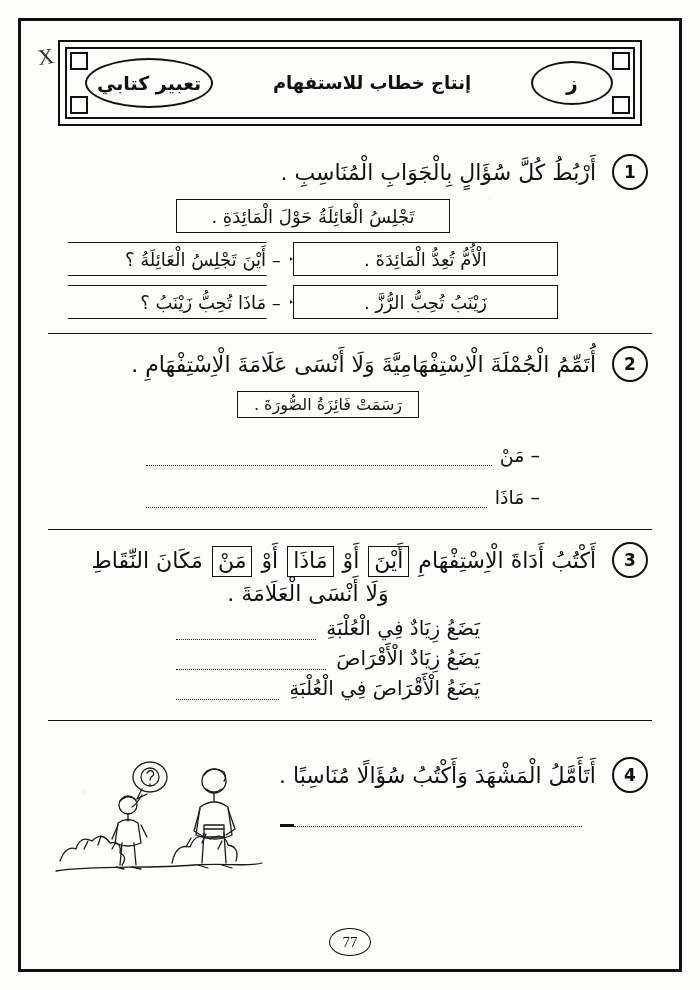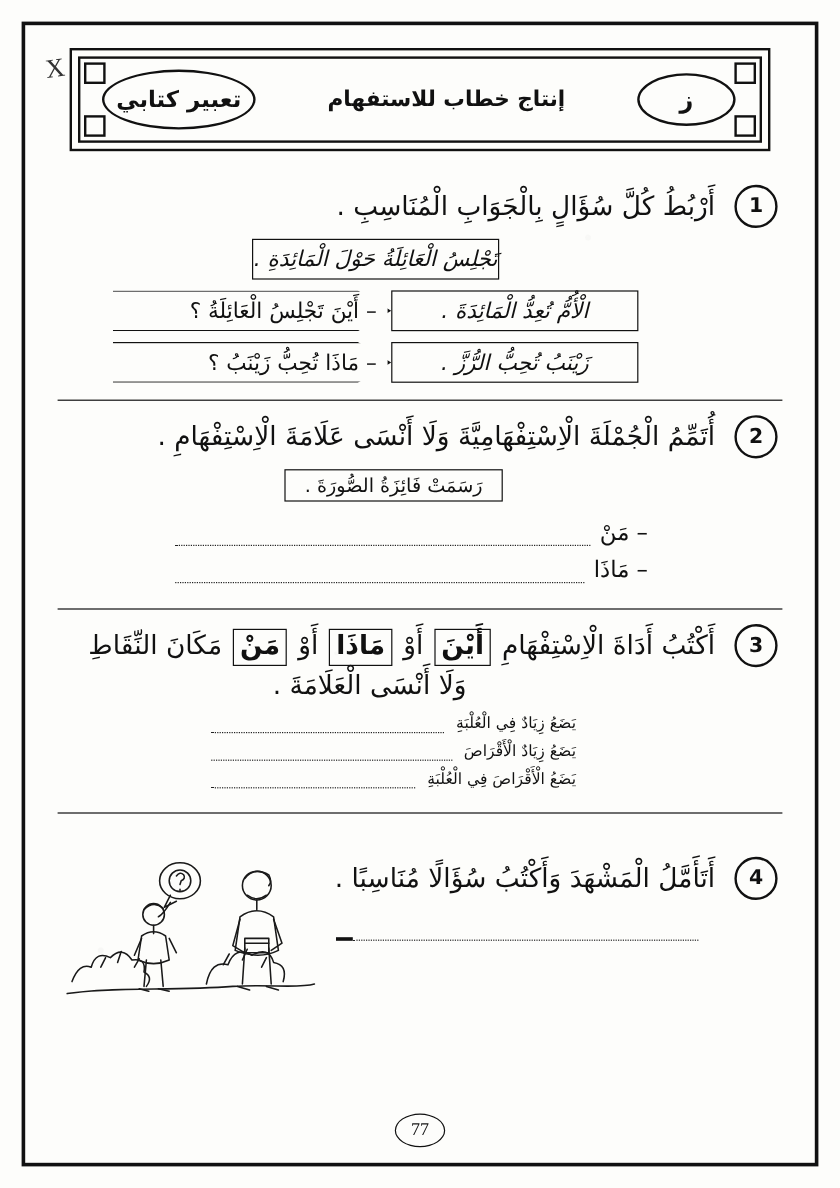--- a/index.html
+++ b/index.html
@@ -141,21 +141,20 @@
     line-height: 1.5;
     text-align: right;
     padding-right: 4px;
   }
   .ex-instr .boxed-word {
     display: inline-block;
     border: 1.5px solid #111;
     padding: 0 5px;
     margin: 0 2px;
     line-height: 1.3;
-    font-weight: bold;
   }
 
   hr.sep {
     border: none;
     border-top: 1.5px solid #111;
     margin: 8px 8px;
   }
 
   
   .match-wrap {
@@ -196,65 +195,64 @@
     right: 0; top: 0; bottom: 0;
     width: 1.8px;
     background: #111;
   }
   .q-text {
     position: relative;
     z-index: 2;
     white-space: nowrap;
   }
   .a-cell {
-    width: 206px;
+    width: 274px;
     margin-right: 30px;
     border: 1.8px solid #111;
     display: flex;
     align-items: center;
     justify-content: center;
     font-size: 18px;
     box-sizing: border-box;
-    font-style: italic;
   }
 
   
   .boxed-sentence {
     margin: 10px auto 6px auto;
     border: 1.6px solid #111;
     display: inline-block;
     padding: 3px 16px;
     font-size: 16px;
   }
   .center { text-align: center; }
 
   
   .answer-line {
     display: flex;
     align-items: flex-end;
     justify-content: center;
     gap: 8px;
-    margin: 9px 60px 7px 90px;
+    margin: 20px 60px 7px 90px;
     font-size: 19px;
   }
   .answer-line .prompt {
     white-space: nowrap;
   }
   .dots {
     flex: 1;
     border-bottom: 1.5px dotted #222;
     height: 17px;
   }
 
   .dash-line {
     display: flex;
     align-items: flex-end;
     gap: 10px;
     margin: 6px 120px 6px 120px;
-    font-size: 13px;
+    font-size: 20px;
     justify-content: flex-start;
     direction: rtl;
   }
   .dash-line .sentence {
     white-space: nowrap;
   }
   .dash-line .lead {
     flex: 1;
     border-bottom: 1.5px dotted #222;
     height: 16px;

